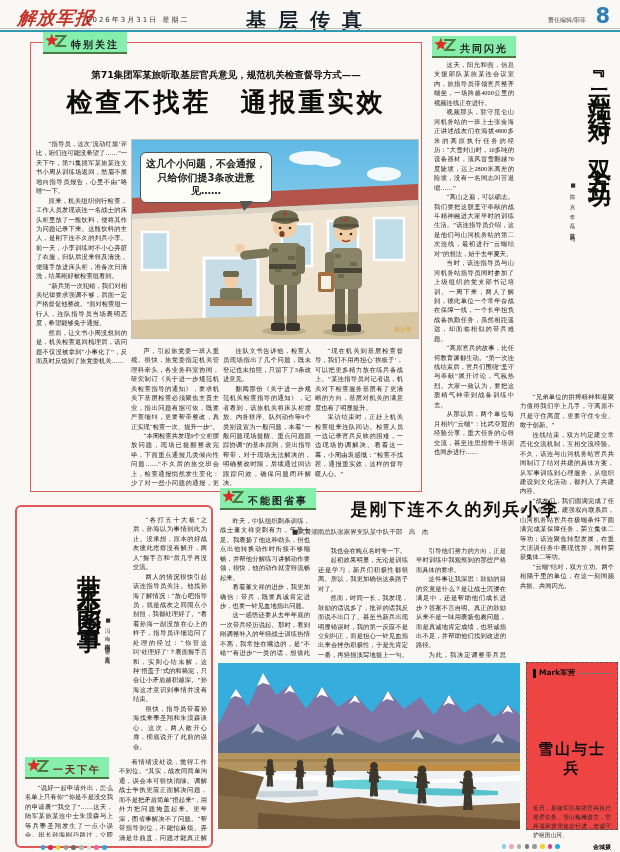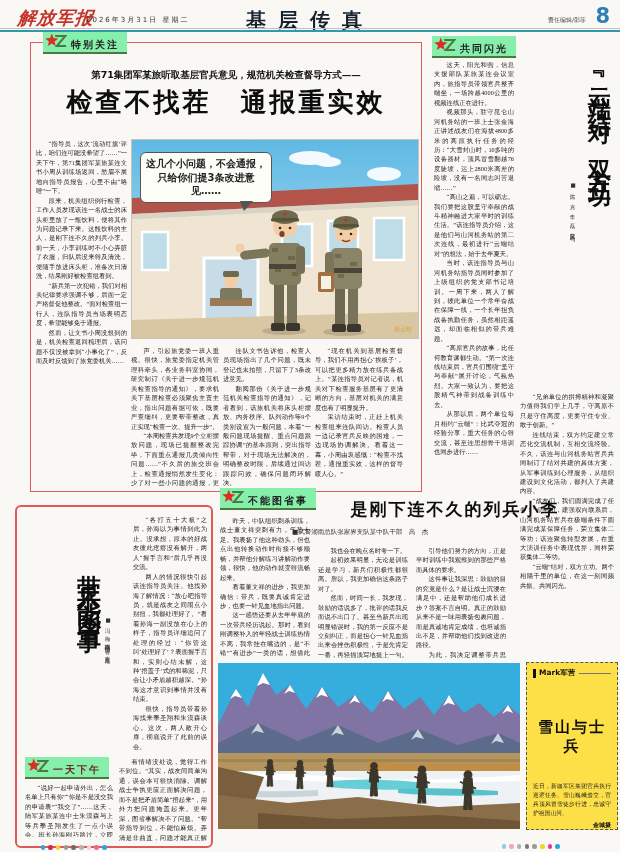--- a/index.html
+++ b/index.html
@@ -71,25 +71,25 @@
   .lb-byline{font-size:5.5px;color:#333;padding-top:62px;letter-spacing:1px;margin-right:4px;}
   .lb-body{position:absolute;left:116px;top:8px;width:74px;height:236px;}
   .lb-journal-label{position:absolute;left:8px;top:250px;}
   .lb-j1{position:absolute;left:8px;top:276px;width:88px;height:54px;}
   .lb-j2{position:absolute;left:102px;top:250px;width:88px;height:84px;}
   .lb-dots{position:absolute;left:22px;top:330px;}
   .dot{display:inline-block;width:4.5px;height:4.5px;border-radius:50%;margin:0 1.6px;vertical-align:middle;}
   
   .photo{position:absolute;left:218px;top:663px;width:302px;height:166px;overflow:hidden;}
   .mk{position:absolute;left:526px;top:662px;width:92px;height:168px;border:1.5px dashed #555;
-      padding:5px 6px;background:#fde047;}
+      padding:5px 6px;background:#ef4444;}
   .mk-tag{display:flex;align-items:center;font-size:7.5px;font-weight:bold;color:#111;}
   .mk-tag .bar{width:3px;height:9px;background:#111;margin-right:3px;}
   .mk-tag .line{flex:1;border-top:1px solid #777;margin-left:4px;}
-  .mk-title{margin-top:40px;text-align:center;font-size:15px;font-weight:bold;letter-spacing:2px;color:#0d0d0d;}
+  .mk-title{margin-top:62px;text-align:center;font-size:15px;font-weight:bold;letter-spacing:2px;color:#0d0d0d;}
   .mk-caption{margin-top:26px;font-size:5.8px;line-height:1.55;text-align:justify;color:#222;
               font-family:"Liberation Serif","DejaVu Serif",serif;}
   .mk-credit{margin-top:3px;text-align:right;font-size:6px;font-weight:bold;color:#111;}
   .mk-dots{position:absolute;left:500px;top:836px;}
   svg{display:block;}
 </style>
 </head>
 <body>
 
 <div class="page">

